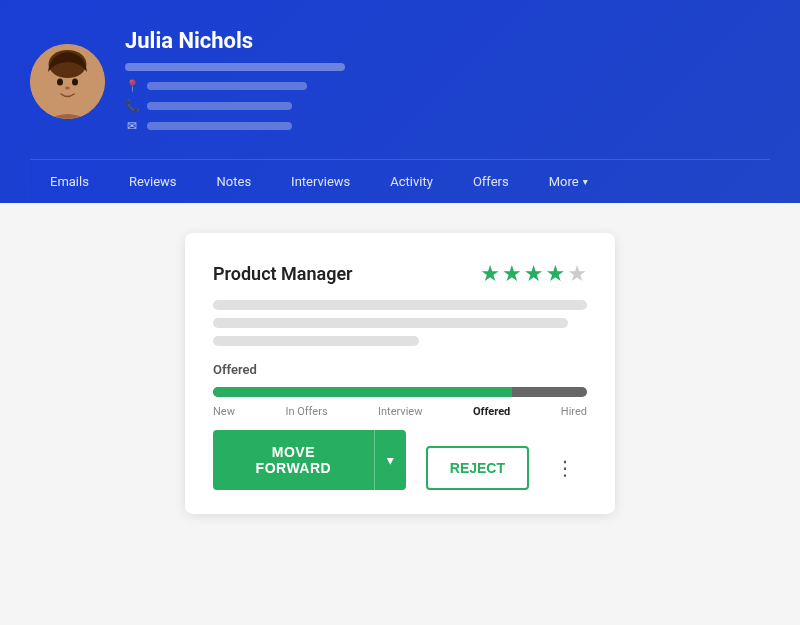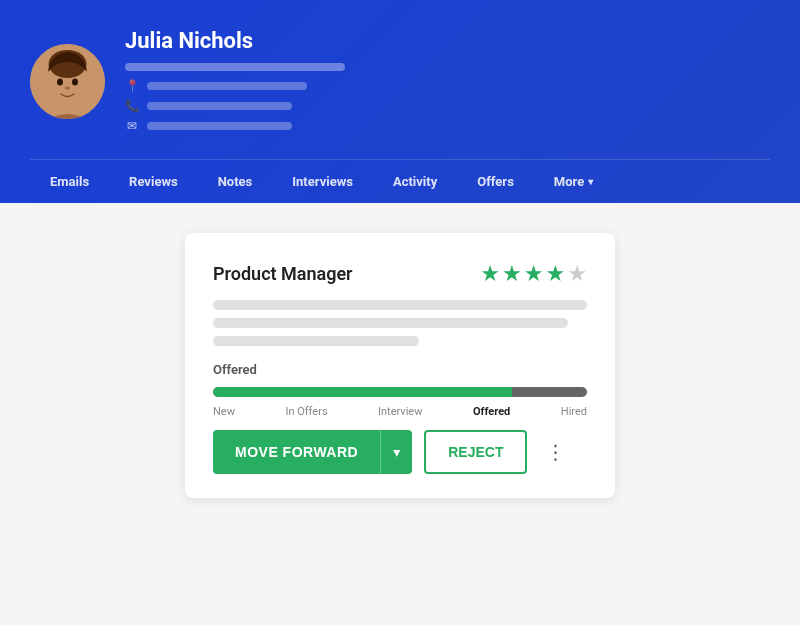--- a/index.html
+++ b/index.html
@@ -87,21 +87,21 @@
       background: #1a3ed4;
       background: linear-gradient(135deg, #1a3ed4 0%, #2045c7 100%);
       border-top: 1px solid rgba(255,255,255,0.15);
       margin-top: 4px;
     }
 
     .nav-tab {
       color: rgba(255,255,255,0.85);
       padding: 14px 20px;
       font-size: 13px;
-      font-weight: 700;
+      font-weight: 400;
       cursor: pointer;
       white-space: nowrap;
       display: flex;
       align-items: center;
       gap: 4px;
       transition: background 0.2s;
     }
 
     .nav-tab .chevron {
       font-size: 10px;
@@ -199,21 +199,21 @@
 
     .progress-label.active {
       color: #222;
       font-weight: 700;
     }
 
     
     .action-buttons {
       display: flex;
       align-items: flex-end;
-      gap: 8px;
+      gap: 16px;
     }
 
     .btn-move-forward {
       background: #27ae60;
       color: white;
       border: none;
       padding: 14px 22px;
       font-size: 14px;
       font-weight: 800;
       letter-spacing: 0.5px;

